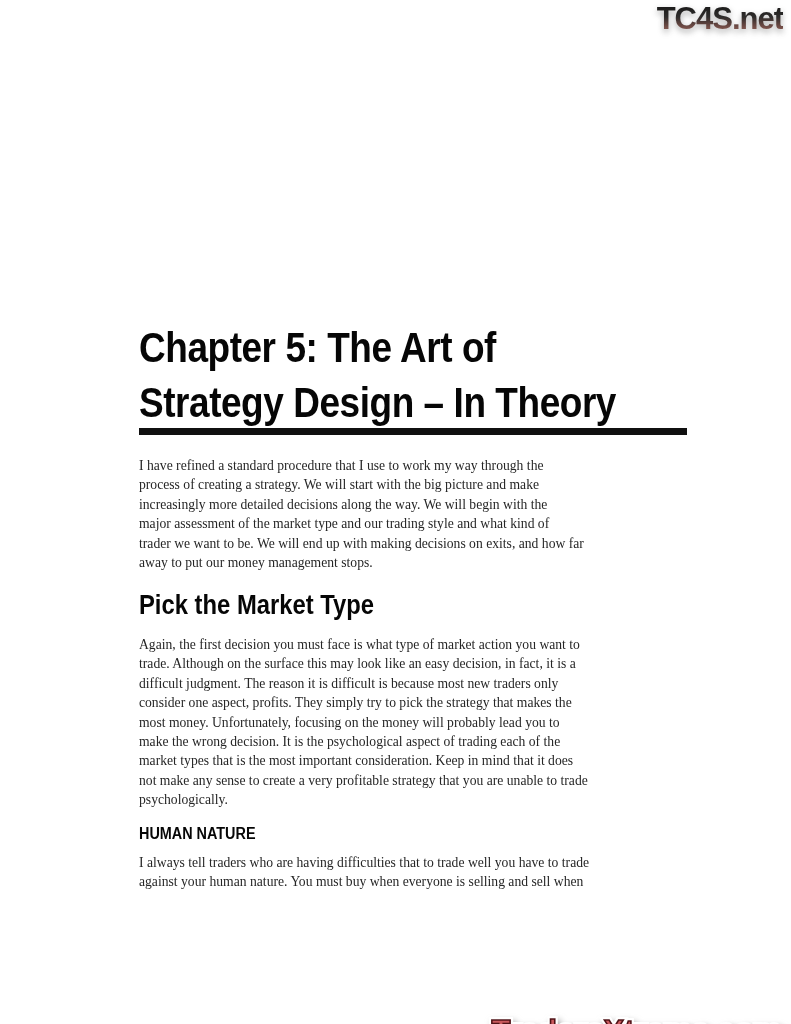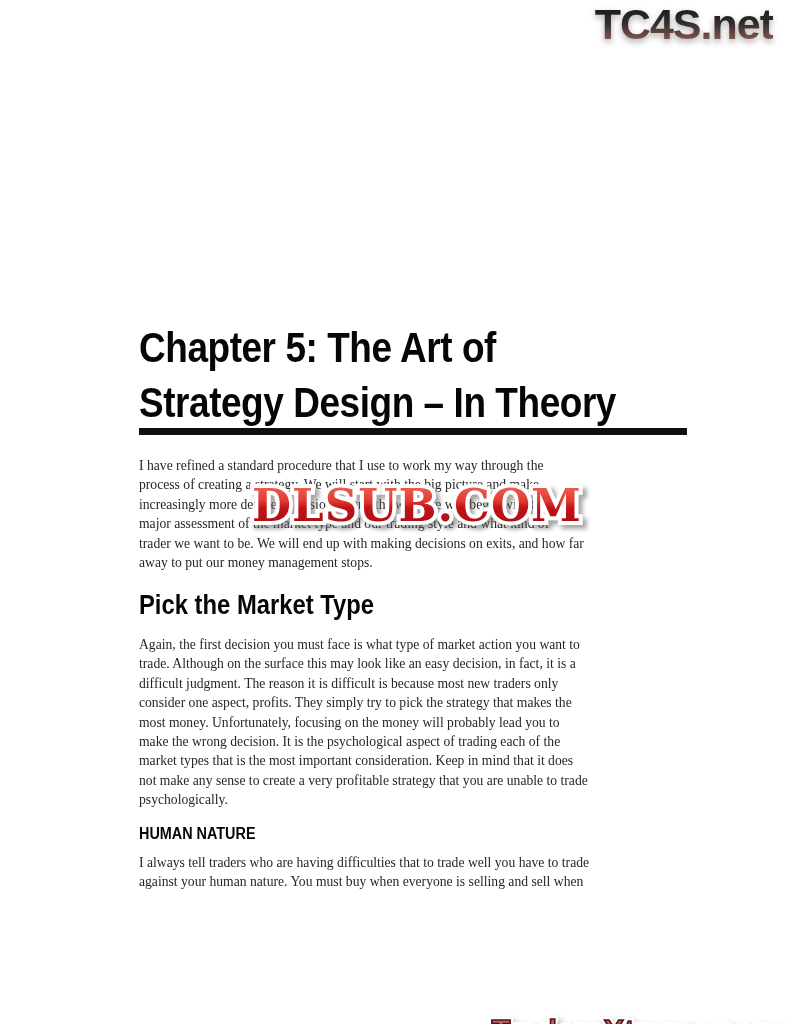--- a/index.html
+++ b/index.html
@@ -9,24 +9,24 @@
     height: 1024px;
     background: #ffffff;
     overflow: hidden;
     font-family: "Liberation Serif", serif;
   }
 
   
   .tc4s {
     position: absolute;
     top: 3px;
-    right: 18px;
-    font-family: "Liberation Sans", sans-serif;
-    font-weight: 700;
-    font-size: 43px;
+    right: 8px;
+    font-family: "Liberation Sans", sans-serif;
+    font-weight: 700;
+    font-size: 31px;
     line-height: 1;
     letter-spacing: -1px;
     white-space: nowrap;
     background: linear-gradient(180deg, #161616 0%, #2e2c2b 45%, #6e4a44 75%, #9a6a5e 100%);
     -webkit-background-clip: text;
     background-clip: text;
     color: transparent;
     filter: drop-shadow(0px 3px 3px rgba(70,70,70,0.45));
     text-decoration: underline;
   }
@@ -168,24 +168,20 @@
 
   <div class="body-par" id="para1">
       <div>I have refined a standard procedure that I use to work my way through the</div>
       <div>process of creating a strategy. We will start with the big picture and make</div>
       <div>increasingly more detailed decisions along the way. We will begin with the</div>
       <div>major assessment of the market type and our trading style and what kind of</div>
       <div>trader we want to be. We will end up with making decisions on exits, and how far</div>
       <div>away to put our money management stops.</div>
     </div>
 
-  <div class="dlsub">
-    <span class="layer-under">DLSUB.COM</span>
-    <span class="layer-over">DLSUB.COM</span>
-  </div>
 
   <div class="h2">Pick the Market Type</div>
 
   <div class="body-par" id="para2">
       <div>Again, the first decision you must face is what type of market action you want to</div>
       <div>trade. Although on the surface this may look like an easy decision, in fact, it is a</div>
       <div>difficult judgment. The reason it is difficult is because most new traders only</div>
       <div>consider one aspect, profits. They simply try to pick the strategy that makes the</div>
       <div>most money. Unfortunately, focusing on the money will probably lead you to</div>
       <div>make the wrong decision. It is the psychological aspect of trading each of the</div>

